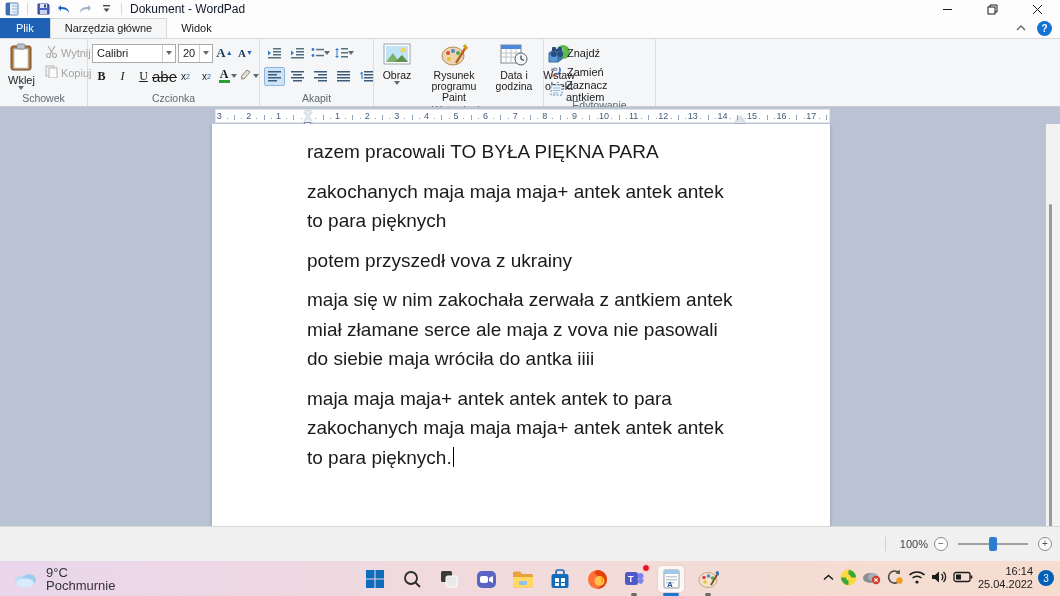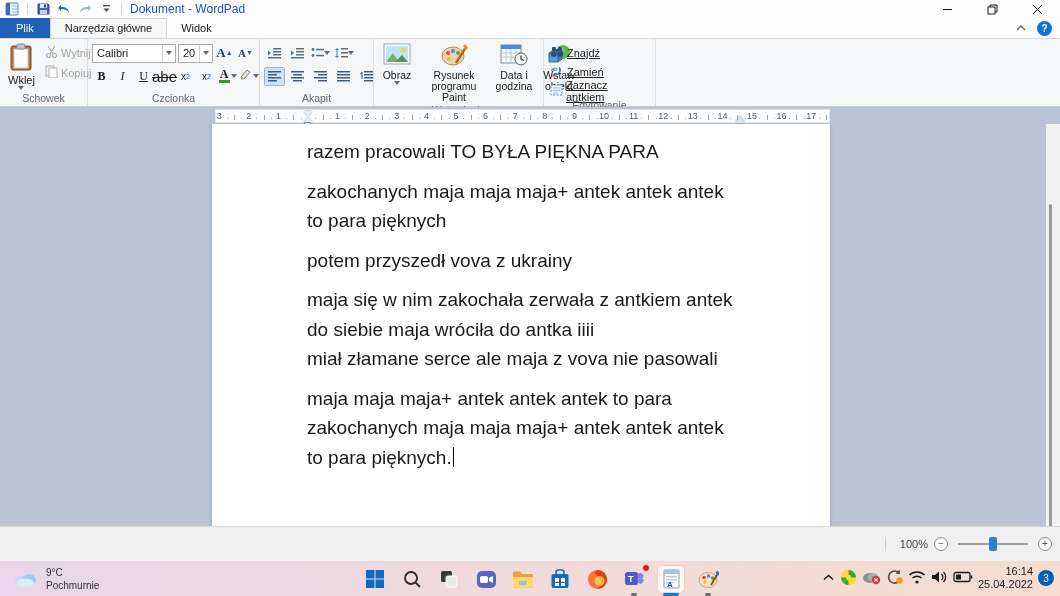--- a/index.html
+++ b/index.html
@@ -5,21 +5,21 @@
   * { margin:0; padding:0; box-sizing:border-box; }
   html,body { width:1060px; height:596px; overflow:hidden; }
   body { font-family:"Liberation Sans", sans-serif; font-size:11px; color:#1b1b1b; background:#fff; }
   .screen { width:1060px; height:596px; display:flex; flex-direction:column; position:relative; }
 
   
   .titlebar { height:18px; background:#fdfdfd; display:flex; align-items:center; padding-left:4px; position:relative; }
   .qat { display:flex; align-items:center; gap:5px; }
   .qat .sep { width:1px; height:12px; background:#d9d9d9; margin:0 2px; }
   .qat-btn { display:flex; align-items:center; justify-content:center; width:16px; height:14px; }
-  .title-text { margin-left:6px; font-size:12px; color:#1d4ed8; }
+  .title-text { margin-left:6px; font-size:12px; color:#0f172a; }
   .win-controls { position:absolute; right:0; top:0; height:18px; display:flex; }
   .win-btn { width:45px; height:18px; display:flex; align-items:center; justify-content:center; }
 
   
   .tabrow { height:22px; background:#fdfdfd; display:flex; align-items:flex-end; position:relative; border-bottom:1px solid #d6d8da; }
   .tab { height:20px; padding:0 14px; display:flex; align-items:center; font-size:11px; }
   .tab.file { background:#1f61b5; color:#fff; padding:0 16px; }
   .tab.active { background:#f5f6f7; border:1px solid #d6d8da; border-bottom:none; color:#1b1b1b; }
   .tabrow-right { position:absolute; right:8px; bottom:2px; display:flex; align-items:center; gap:10px; }
   .help-circle { width:15px; height:15px; border-radius:50%; background:#1273d4; color:#fff; font-size:10px; font-weight:bold; display:flex; align-items:center; justify-content:center; }
@@ -64,21 +64,21 @@
   .pbtn.sel { background:#cfe3f7; border:1px solid #8ab6e0; }
 
   
   .g-insert { width:170px; }
   .ins-row { display:flex; align-items:flex-start; gap:2px; margin-top:1px; }
   .insbtn { display:flex; flex-direction:column; align-items:center; padding:1px 1px; }
   .insbtn .cap { margin-top:1px; text-align:center; line-height:11px; font-size:10.5px; }
 
   
   .g-edit { width:112px; }
-  .edit-col { display:flex; flex-direction:column; gap:3px; margin-top:4px;text-decoration:underline; }
+  .edit-col { display:flex; flex-direction:column; gap:3px; margin-top:4px; }
 
   
   .ruler-band { height:18px; background:#b9c3d3; position:relative; }
   .ruler { position:absolute; left:215px; top:2px; width:615px; height:14px; background:#fff; border:1px solid #e2e6ec; }
   .ruler .num { position:absolute; top:1px; font-size:9px; color:#44597a; transform:translateX(-50%); }
   .ruler .tickv { position:absolute; top:5px; width:1px; height:5px; background:#8ea2bc; }
   .ruler .tickd { position:absolute; top:8px; width:1px; height:1px; background:#8ea2bc; }
   .marker-hg-top { position:absolute; width:0; height:0; border-left:4px solid transparent; border-right:4px solid transparent; border-top:5px solid #e8eef5; filter:drop-shadow(0 0 1px #7a8aa0); }
   .marker-hg-bot { position:absolute; width:0; height:0; border-left:4px solid transparent; border-right:4px solid transparent; border-bottom:5px solid #e8eef5; filter:drop-shadow(0 0 1px #7a8aa0); }
   .marker-box { position:absolute; width:7px; height:4px; background:#e8eef5; border:1px solid #7a8aa0; }
@@ -97,21 +97,21 @@
   .statusbar { height:36px; background:#f0f0f0; border-top:1px solid #d7d7d7; display:flex; align-items:center; justify-content:flex-end; padding-right:8px; gap:6px; }
   .statusbar .divider { width:1px; height:14px; background:#cfcfcf; margin-right:8px; }
   .zoom-pct { font-size:11px; color:#444; }
   .zoom-btn { width:14px; height:14px; border:1px solid #8a8a8a; border-radius:50%; display:flex; align-items:center; justify-content:center; font-size:10px; color:#555; background:#fdfdfd; line-height:10px; }
   .zoom-track { width:70px; height:2px; background:#a0a0a0; position:relative; margin:0 4px; }
   .zoom-thumb { position:absolute; left:31px; top:-6px; width:8px; height:14px; background:#2d7dd2; border-radius:2px; }
 
   
   .taskbar { height:36px; background:linear-gradient(90deg,#e9d6ec 0%,#f0dade 40%,#f4dcd4 75%,#f6ddd0 100%); display:flex; align-items:center; position:relative; }
   .weather { display:flex; align-items:center; gap:8px; padding-left:12px; }
-  .weather-txt { font-size:10px; color:#333; line-height:13px; }
+  .weather-txt { font-size:13px; color:#333; line-height:13px; }
   .task-icons { position:absolute; left:362px; top:0; height:36px; display:flex; align-items:center; gap:11px; }
   .ticon { width:26px; height:26px; display:flex; align-items:center; justify-content:center; position:relative; border-radius:4px; }
   .ticon .runbar { position:absolute; bottom:-4px; left:50%; transform:translateX(-50%); width:6px; height:3px; border-radius:2px; background:#6b6b6b; }
   .ticon.active { background:rgba(255,255,255,.75); box-shadow:0 0 2px rgba(0,0,0,.15); }
   .ticon.active .runbar { width:16px; background:#1976d2; }
   .reddot { position:absolute; top:-2px; right:-3px; width:8px; height:8px; border-radius:50%; background:#e81123; border:1px solid #f6ddd6; }
   .tray { position:absolute; right:6px; top:5px; height:24px; display:flex; align-items:center; gap:5px; }
   .clock { text-align:right; font-size:11px; line-height:13px; color:#1b1b1b; }
   .badge { width:16px; height:16px; border-radius:50%; background:#005fb8; color:#fff; font-size:10px; display:flex; align-items:center; justify-content:center; }
 </style>
@@ -592,22 +592,22 @@
           </div>
           <div class="para">
             <div class="line">zakochanych maja maja maja+ antek antek antek</div>
             <div class="line">to para pięknych</div>
           </div>
           <div class="para">
             <div class="line">potem przyszedł vova z ukrainy</div>
           </div>
           <div class="para">
             <div class="line">maja się w nim zakochała zerwała z antkiem antek</div>
+            <div class="line">miał złamane serce ale maja z vova nie pasowali</div>
             <div class="line">do siebie maja wróciła do antka iiii</div>
-            <div class="line">miał złamane serce ale maja z vova nie pasowali</div>
           </div>
           <div class="para">
             <div class="line">maja maja maja+ antek antek antek to para</div>
             <div class="line">zakochanych maja maja maja+ antek antek antek</div>
             <div class="line">to para pięknych.<span class="text-caret"></span></div>
           </div>
         </div>
     </div>
     <div class="vscroll">
       <div class="thumb"></div>

